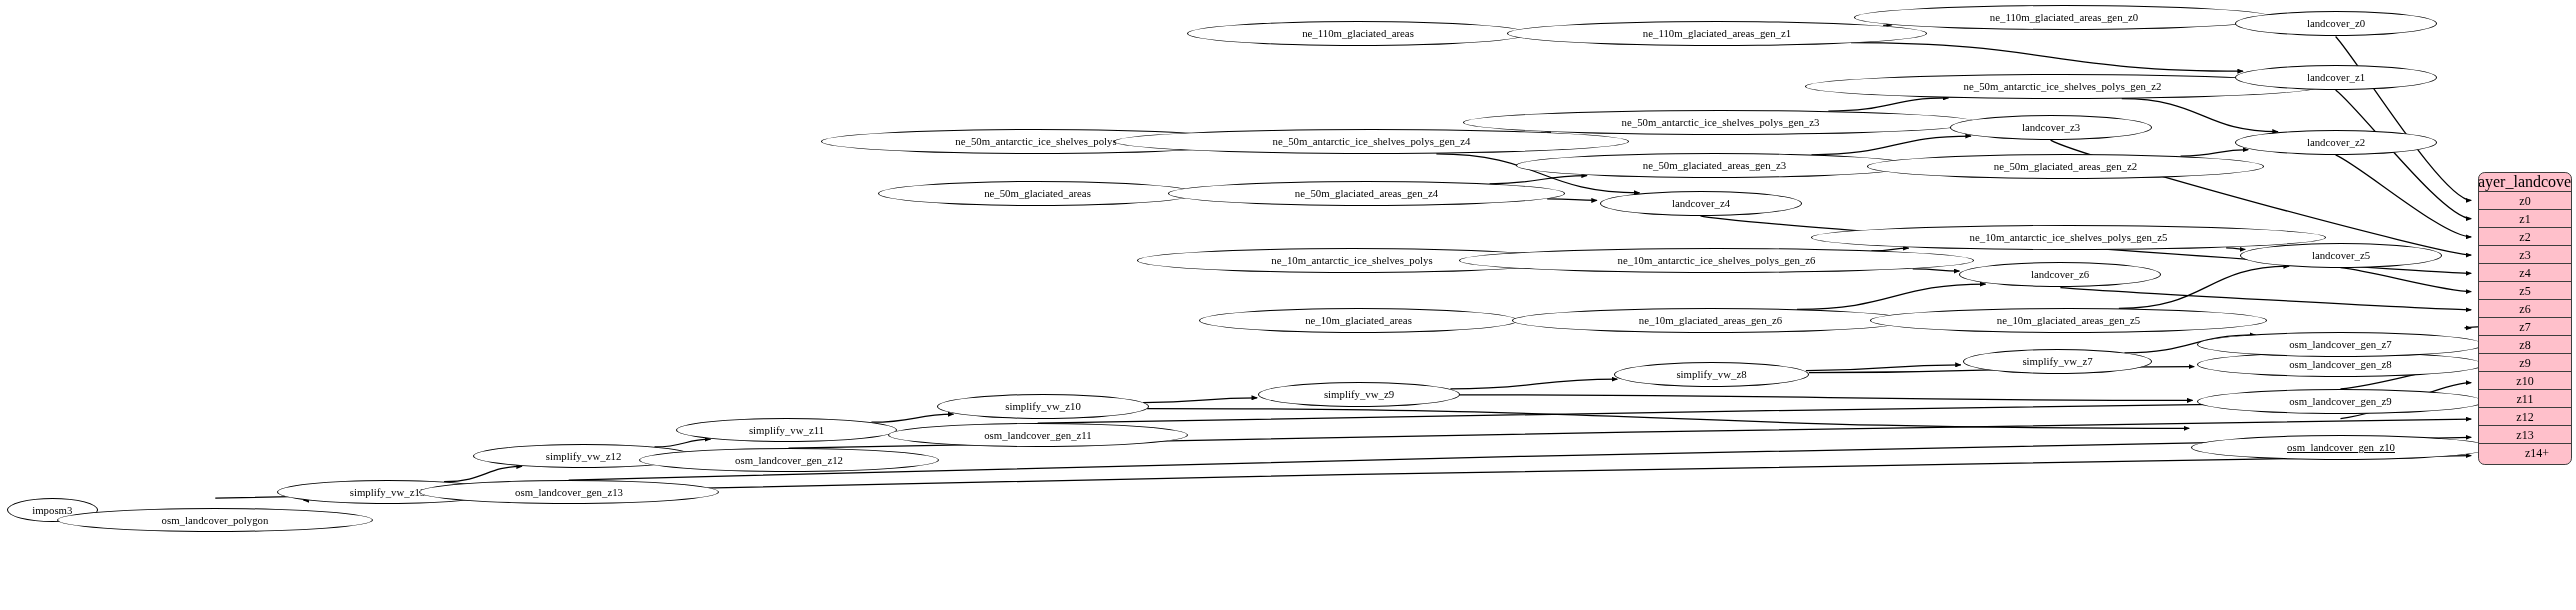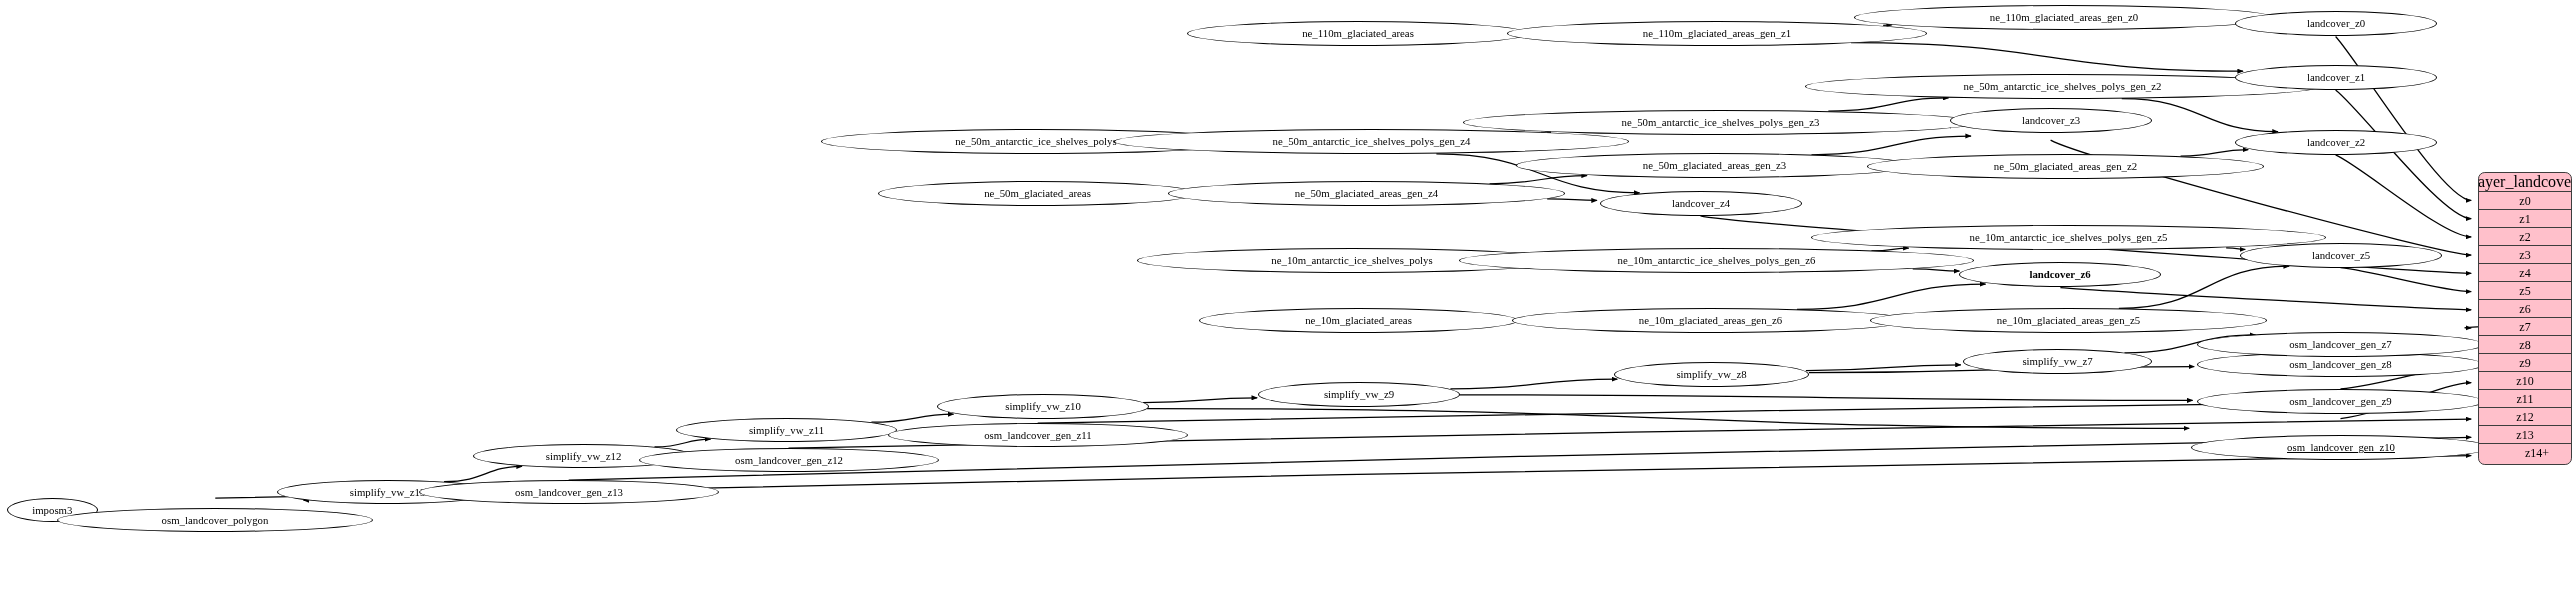--- a/index.html
+++ b/index.html
@@ -148,21 +148,21 @@
       </div>
       <div class="node" style="left: 1137px; top: 248px; width: 430px; height: 25px;">
         <span>ne_10m_antarctic_ice_shelves_polys</span>
       </div>
       <div class="node" style="left: 1459px; top: 248px; width: 515px; height: 25px;">
         <span>ne_10m_antarctic_ice_shelves_polys_gen_z6</span>
       </div>
       <div class="node" style="left: 1811px; top: 225px; width: 515px; height: 25px;">
         <span>ne_10m_antarctic_ice_shelves_polys_gen_z5</span>
       </div>
-      <div class="node" style="left: 1959px; top: 262px; width: 202px; height: 25px; font-weight: bold;">
+      <div class="node" style="left: 1959px; top: 262px; width: 202px; height: 25px;">
         <span>landcover_z6</span>
       </div>
       <div class="node" style="left: 2240px; top: 243px; width: 202px; height: 25px;">
         <span>landcover_z5</span>
       </div>
       <div class="node" style="left: 878px; top: 181px; width: 319px; height: 25px;">
         <span>ne_50m_glaciated_areas</span>
       </div>
       <div class="node" style="left: 1168px; top: 181px; width: 397px; height: 25px;">
         <span>ne_50m_glaciated_areas_gen_z4</span>
@@ -181,21 +181,21 @@
       </div>
       <div class="node" style="left: 1463px; top: 110px; width: 515px; height: 25px;">
         <span>ne_50m_antarctic_ice_shelves_polys_gen_z3</span>
       </div>
       <div class="node" style="left: 1805px; top: 74px; width: 515px; height: 25px;">
         <span>ne_50m_antarctic_ice_shelves_polys_gen_z2</span>
       </div>
       <div class="node" style="left: 1600px; top: 191px; width: 202px; height: 25px;">
         <span>landcover_z4</span>
       </div>
-      <div class="node" style="left: 1950px; top: 108px; width: 202px; height: 25px;">
+      <div class="node" style="left: 1950px; top: 115px; width: 202px; height: 25px;">
         <span>landcover_z3</span>
       </div>
       <div class="node" style="left: 2235px; top: 130px; width: 202px; height: 25px;">
         <span>landcover_z2</span>
       </div>
       <div class="node" style="left: 1187px; top: 20.5px; width: 342px; height: 25px;">
         <span>ne_110m_glaciated_areas</span>
       </div>
       <div class="node" style="left: 1507px; top: 20.5px; width: 420px; height: 25px;">
         <span>ne_110m_glaciated_areas_gen_z1</span>

